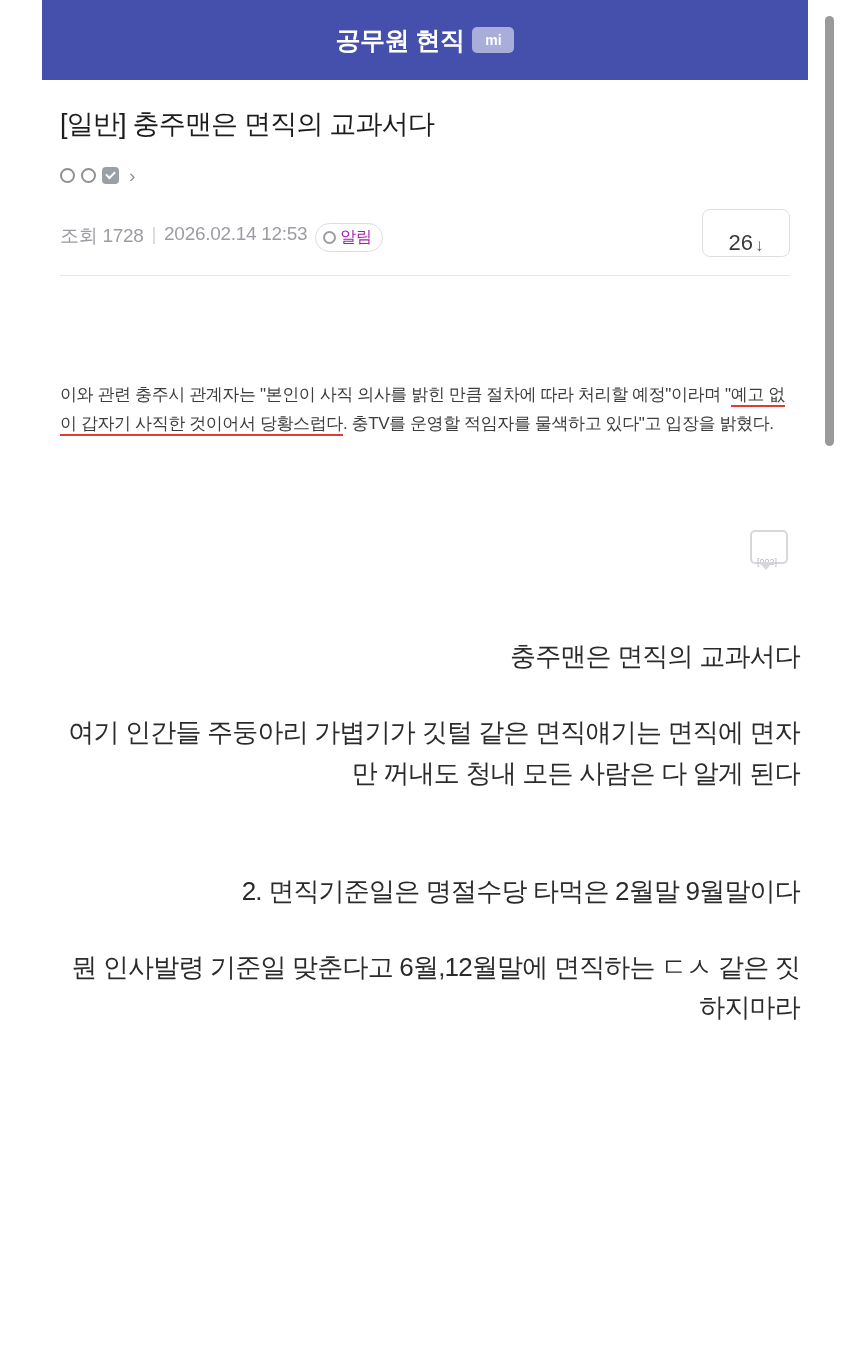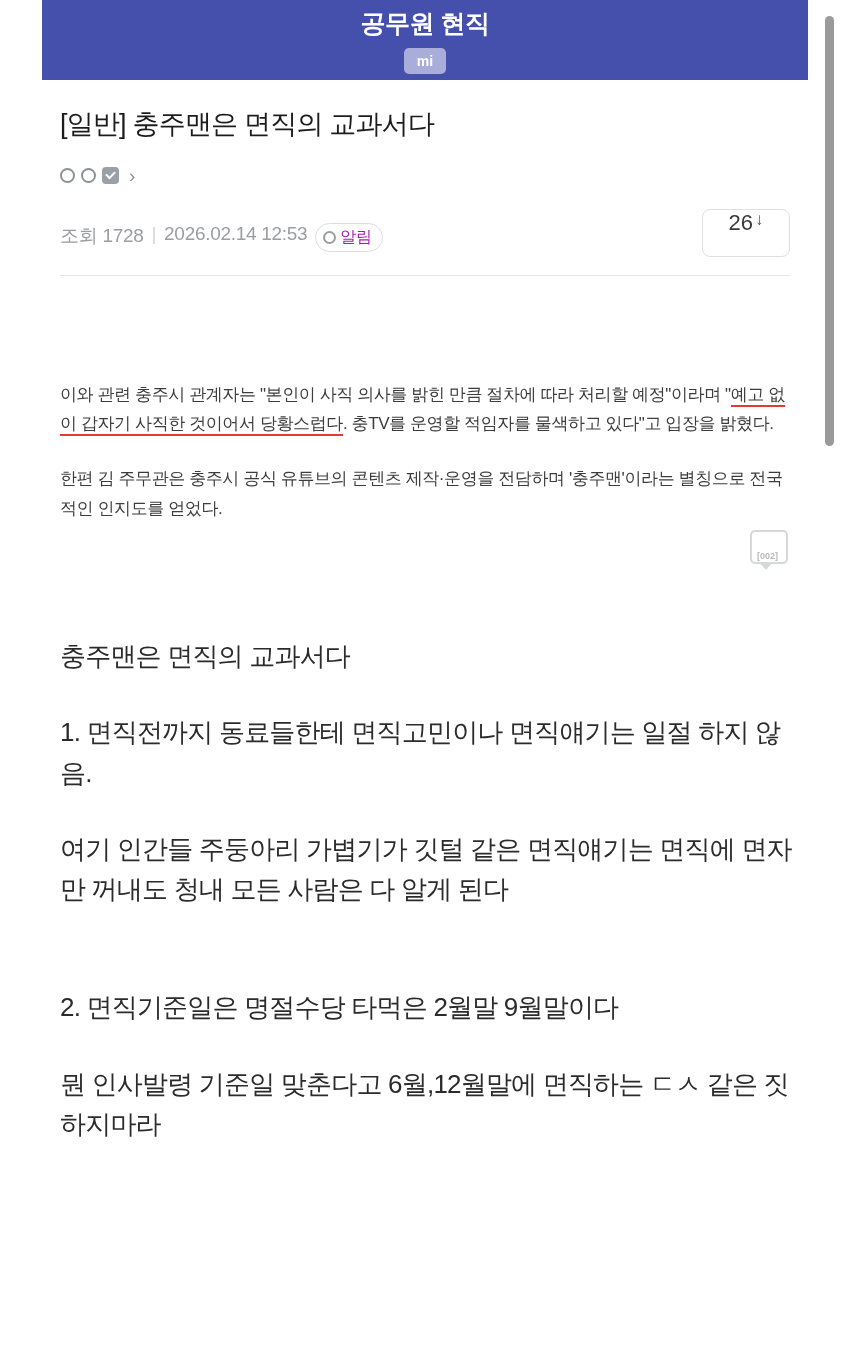--- a/index.html
+++ b/index.html
@@ -35,21 +35,20 @@
   .appbar {
     position: absolute;
     left: 42px; top: 0;
     width: 766px;
     height: 80px;
     background: #4550ac;
     display: flex;
     align-items: center;
     justify-content: center;
     gap: 8px;
-    flex-direction: column;
   }
   .appbar-title {
     color: #ffffff;
     font-size: 25px;
     font-weight: 700;
     letter-spacing: -0.5px;
   }
   .mi-badge {
     display: inline-flex;
     align-items: center;
@@ -167,21 +166,21 @@
     border-radius: 50%;
     position: relative;
     box-sizing: border-box;
   }
   .vote-box {
     border: 1px solid #dedfe2;
     border-radius: 8px;
     min-width: 86px;
     height: 46px;
     display: flex;
-    align-items: flex-start;
+    align-items: flex-end;
     justify-content: center;
     gap: 2px;
     color: #3a3a3a;
     font-size: 22px;
     background: #fff;
   }
   .vote-arrow { font-size: 17px; color: #55575c; }
 
   
   .quote-block {
@@ -213,39 +212,38 @@
     position: absolute;
     left: 7px;
     bottom: -8px;
     width: 0; height: 0;
     border-left: 7px solid transparent;
     border-right: 7px solid transparent;
     border-top: 8px solid #d7d8dc;
   }
   .quote-icon span {
     position: absolute;
-    left: 5px; top: 17px;
+    left: 5px; top: 23px;
     font-size: 9px;
     color: #b9babf;
     letter-spacing: 0px;
-    font-weight: bold;
   }
 
   
   .body-text {
     position: absolute;
     left: 60px;
     top: 636px;
     width: 740px;
     font-size: 26px;
     line-height: 1.55;
     color: #2b2b2b;
     letter-spacing: -0.8px;
   }
-  .body-text p { margin: 0 0 36px 0; }
+  .body-text p { margin: 0 0 36px 0; text-align: right; }
   .body-text p.gap-lg { margin-bottom: 78px; }
 </style>
 </head>
 <body>
 
 <div class="page">
 
   <div class="gutter-left"></div>
 
   <div class="appbar">
@@ -279,27 +277,25 @@
       </div>
       <div class="vote-box">
         <span>26</span>
         <span class="vote-arrow">↓</span>
       </div>
     </div>
   </div>
 
   <div class="quote-block">
     <p><span>이와 관련 충주시 관계자는 "본인이 사직 의사를 밝힌 만큼 절차에 따라 처리할 예정"이라며 "</span><span class="u-red">예고 없이 갑자기 사직한 것이어서 당황스럽다</span><span>. 충TV를 운영할 적임자를 물색하고 있다"고 입장을 밝혔다.</span></p>
-    <p>한편 김 주무관은 충주시 공식 유튜브의 콘텐츠 제작·운영을 전담하며 '충주맨'이라는 별칭으로 전국적인 인지도를 얻었다.</p>
     <div class="quote-icon">
         <span>[002]</span>
       </div>
   </div>
 
   <div class="body-text">
     <p>충주맨은 면직의 교과서다</p>
-    <p>1. 면직전까지 동료들한테 면직고민이나 면직얘기는 일절 하지 않음.</p>
     <p class="gap-lg">여기 인간들 주둥아리 가볍기가 깃털 같은 면직얘기는 면직에 면자만 꺼내도 청내 모든 사람은 다 알게 된다</p>
     <p>2. 면직기준일은 명절수당 타먹은 2월말 9월말이다</p>
     <p>뭔 인사발령 기준일 맞춘다고 6월,12월말에 면직하는 ㄷㅅ 같은 짓 하지마라</p>
   </div>
 
 </div>
 
 </body></html>

